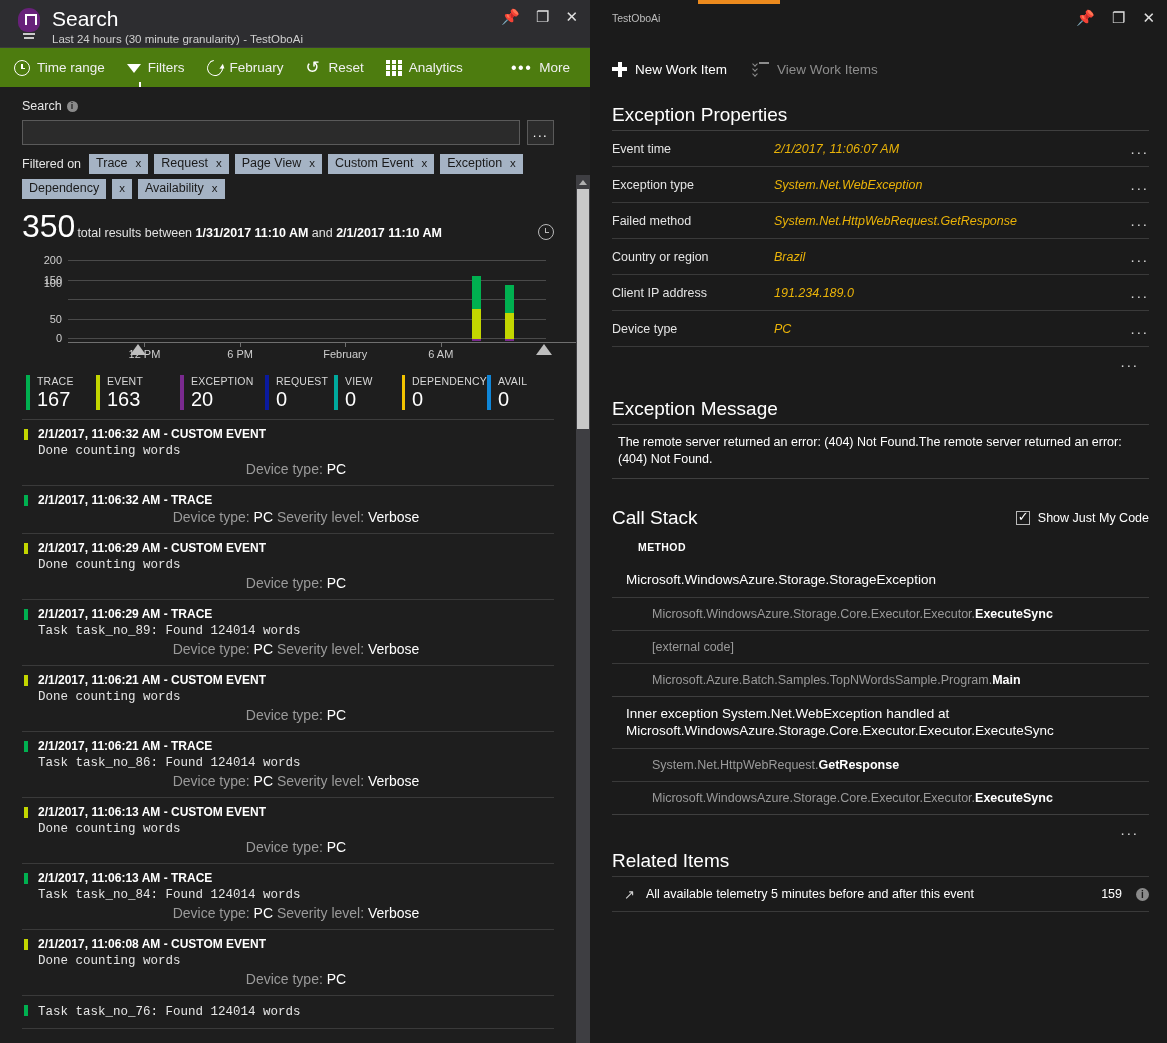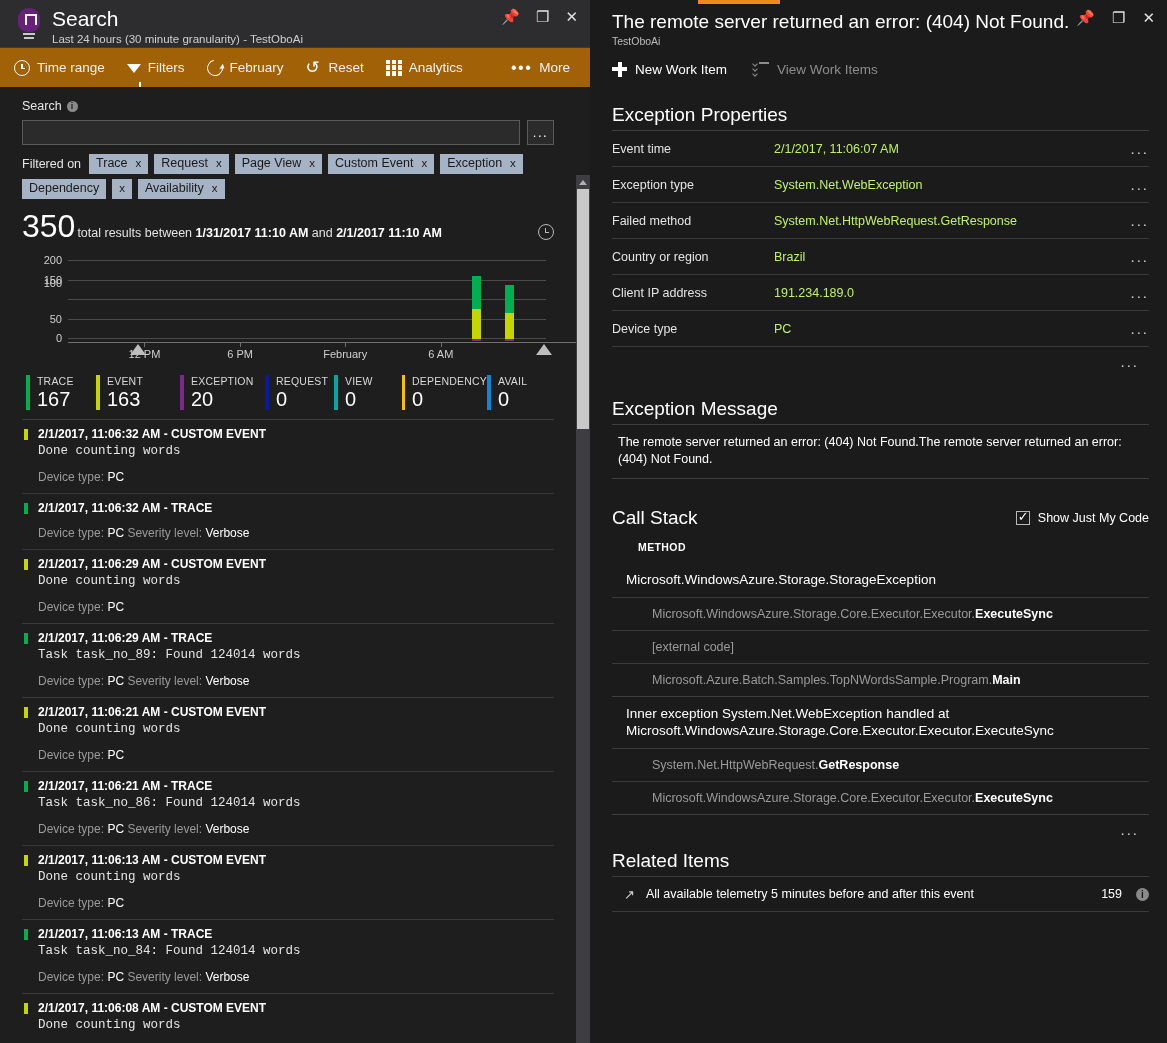--- a/index.html
+++ b/index.html
@@ -37,21 +37,21 @@
   }
   .bulb-icon .base1 { position:absolute; left:7px; top:28px; width:12px; height:2px; background:#c9c9c9;}
   .bulb-icon .base2 { position:absolute; left:8px; top:32px; width:10px; height:2px; background:#c9c9c9;}
   .lp-title-text { padding-top: 2px; }
   .lp-title { font-size: 21px; color: #ffffff; font-weight: 400; line-height: 24px; }
   .lp-subtitle { font-size: 11.5px; color: #cfcfcf; margin-top: 2px; }
   .win-btns { position: absolute; right: 12px; top: 9px; display: flex; gap: 16px; align-items: center; }
   .win-btn { color: #e0e0e0; font-size: 15px; line-height: 1; cursor: pointer; }
 
   .lp-toolbar {
-    height: 40px; background: #a16207; border-top: 1px solid #3a3a3c;
+    height: 40px; background: #4d7c0f; border-top: 1px solid #3a3a3c;
     display: flex; align-items: center; padding: 0 14px; gap: 22px;
     font-size: 13.5px; color: #f0f0f0;
   }
   .tb-item { display: flex; align-items: center; gap: 7px; cursor: pointer; }
   .tb-item.right { margin-left: auto; margin-right: 6px; }
   .ic { display: inline-block; width: 16px; height: 16px; position: relative; }
   .ic-clock { border: 1.6px solid #fff; border-radius: 50%; }
   .ic-clock:before { content:""; position:absolute; left:6px; top:3px; width:1.6px; height:5px; background:#fff;}
   .ic-clock:after { content:""; position:absolute; left:6px; top:7px; width:4px; height:1.6px; background:#fff;}
   .ic-funnel { width:0;height:0;border-left:7px solid transparent;border-right:7px solid transparent;border-top:9px solid #fff;margin-top:2px;}
@@ -124,21 +124,21 @@
   .legend-val { font-size: 20px; color: #fff; font-weight: 300; line-height: 22px; }
 
   .list-divider { margin: 9px 22px 0 22px; height:1px; background:#3d3d3d; }
 
   
   .result-list { margin: 0 22px 0 22px; }
   .result-item { padding: 7px 0 7px 0; border-bottom: 1px solid #3a3a3a; position: relative; padding-left: 16px; cursor: pointer; }
   .ri-bar { position: absolute; left: 2px; top: 9px; width: 4px; height: 11px; }
   .ri-head { font-size: 12px; font-weight: bold; color: #ffffff; line-height: 15px; }
   .ri-msg { font-family: "Liberation Mono", monospace; font-size: 12.5px; color: #e6e6e6; line-height: 17px; margin-top: 1px; white-space: pre; }
-  .ri-meta { font-size: 12px; color: #9a9a9a; line-height: 17px; margin-top: 9px; }
+  .ri-meta { font-size: 14px; color: #9a9a9a; line-height: 17px; margin-top: 1px; text-align: center; }
   .ri-meta b { color: #ffffff; font-weight: normal; }
 
   .lp-vscroll {
     position: absolute; right: 0; top: 88px; bottom: 0; width: 14px; background: #3e3e42;
   }
   .lp-vthumb { position:absolute; left:1px; right:1px; top: 14px; height: 240px; background:#c8c8c8; cursor: pointer;}
   .lp-vup { position:absolute; left:0; right:0; top:0; height:14px; background:#3e3e42; display:flex;align-items:center;justify-content:center;}
   .lp-vup i { width:0;height:0;border-left:4px solid transparent;border-right:4px solid transparent;border-bottom:5px solid #b0b0b0;}
 
   
@@ -161,21 +161,21 @@
   .ic-list b:nth-of-type(1){top:0px;} .ic-list b:nth-of-type(2){top:5px;} .ic-list b:nth-of-type(3){top:10px;}
 
   .rp-body { padding: 10px 18px 0 22px; }
   .sec-title { font-size: 19px; font-weight: 300; color: #ffffff; margin: 12px 0 4px 0; }
   .sec-title.sp { margin-top: 28px; }
   .hr { height:1px; background: #3f3f3f; }
 
   .prop-table { width: 100%; }
   .prop-row { display: flex; align-items: center; height: 36px; border-bottom: 1px solid #3a3a3a; }
   .prop-key { width: 162px; font-size: 12.5px; color: #e4e4e4; flex: none; }
-  .prop-val { flex: 1; font-size: 12.5px; color: #bef264; }
+  .prop-val { flex: 1; font-size: 12.5px; color: #eab308; font-style: italic; }
   .row-dots { color: #d6d6d6; font-size: 15px; letter-spacing: 2px; cursor: pointer; padding-left: 8px; }
   .sec-dots { text-align: right; padding: 6px 10px 0 0; color:#d6d6d6; font-size:15px; letter-spacing:2px; cursor:pointer;}
 
   .msg-box { padding: 9px 4px 10px 6px; font-size: 12.5px; color:#ffffff; line-height:17px; border-bottom: 1px solid #3f3f3f; }
 
   .cs-head { display:flex; align-items:center; justify-content: space-between; margin-top: 28px; }
   .cs-check { display:flex; align-items:center; gap:8px; font-size:12.5px; color:#ffffff; cursor:pointer; }
   .cbox { width:14px; height:14px; border:1px solid #b9b9b9; background:#1b1b1b; position:relative; }
   .cbox:after { content:"✓"; position:absolute; left:1px; top:-3px; font-size:13px; color:#fff; }
   .cs-colhead { font-size: 10.5px; font-weight: bold; color:#ffffff; letter-spacing:0.4px; padding: 12px 0 10px 26px; }
@@ -468,21 +468,20 @@
           </div>
         <div class="lp-vthumb"></div>
       </div>
     </div>
   </div>
 
   <div class="right-panel">
     <div class="accent-bar"></div>
 
     <div class="rp-titlebar">
-      <div class="rp-title">The remote server returned an error: (404) Not Found.</div>
       <div class="rp-subtitle">TestOboAi</div>
       <div class="rp-winbtns">
         <span class="win-btn">📌</span>
         <span class="win-btn">❐</span>
         <span class="win-btn">✕</span>
       </div>
     </div>
 
     <div class="rp-toolbar">
       <div class="rp-tb-item">

